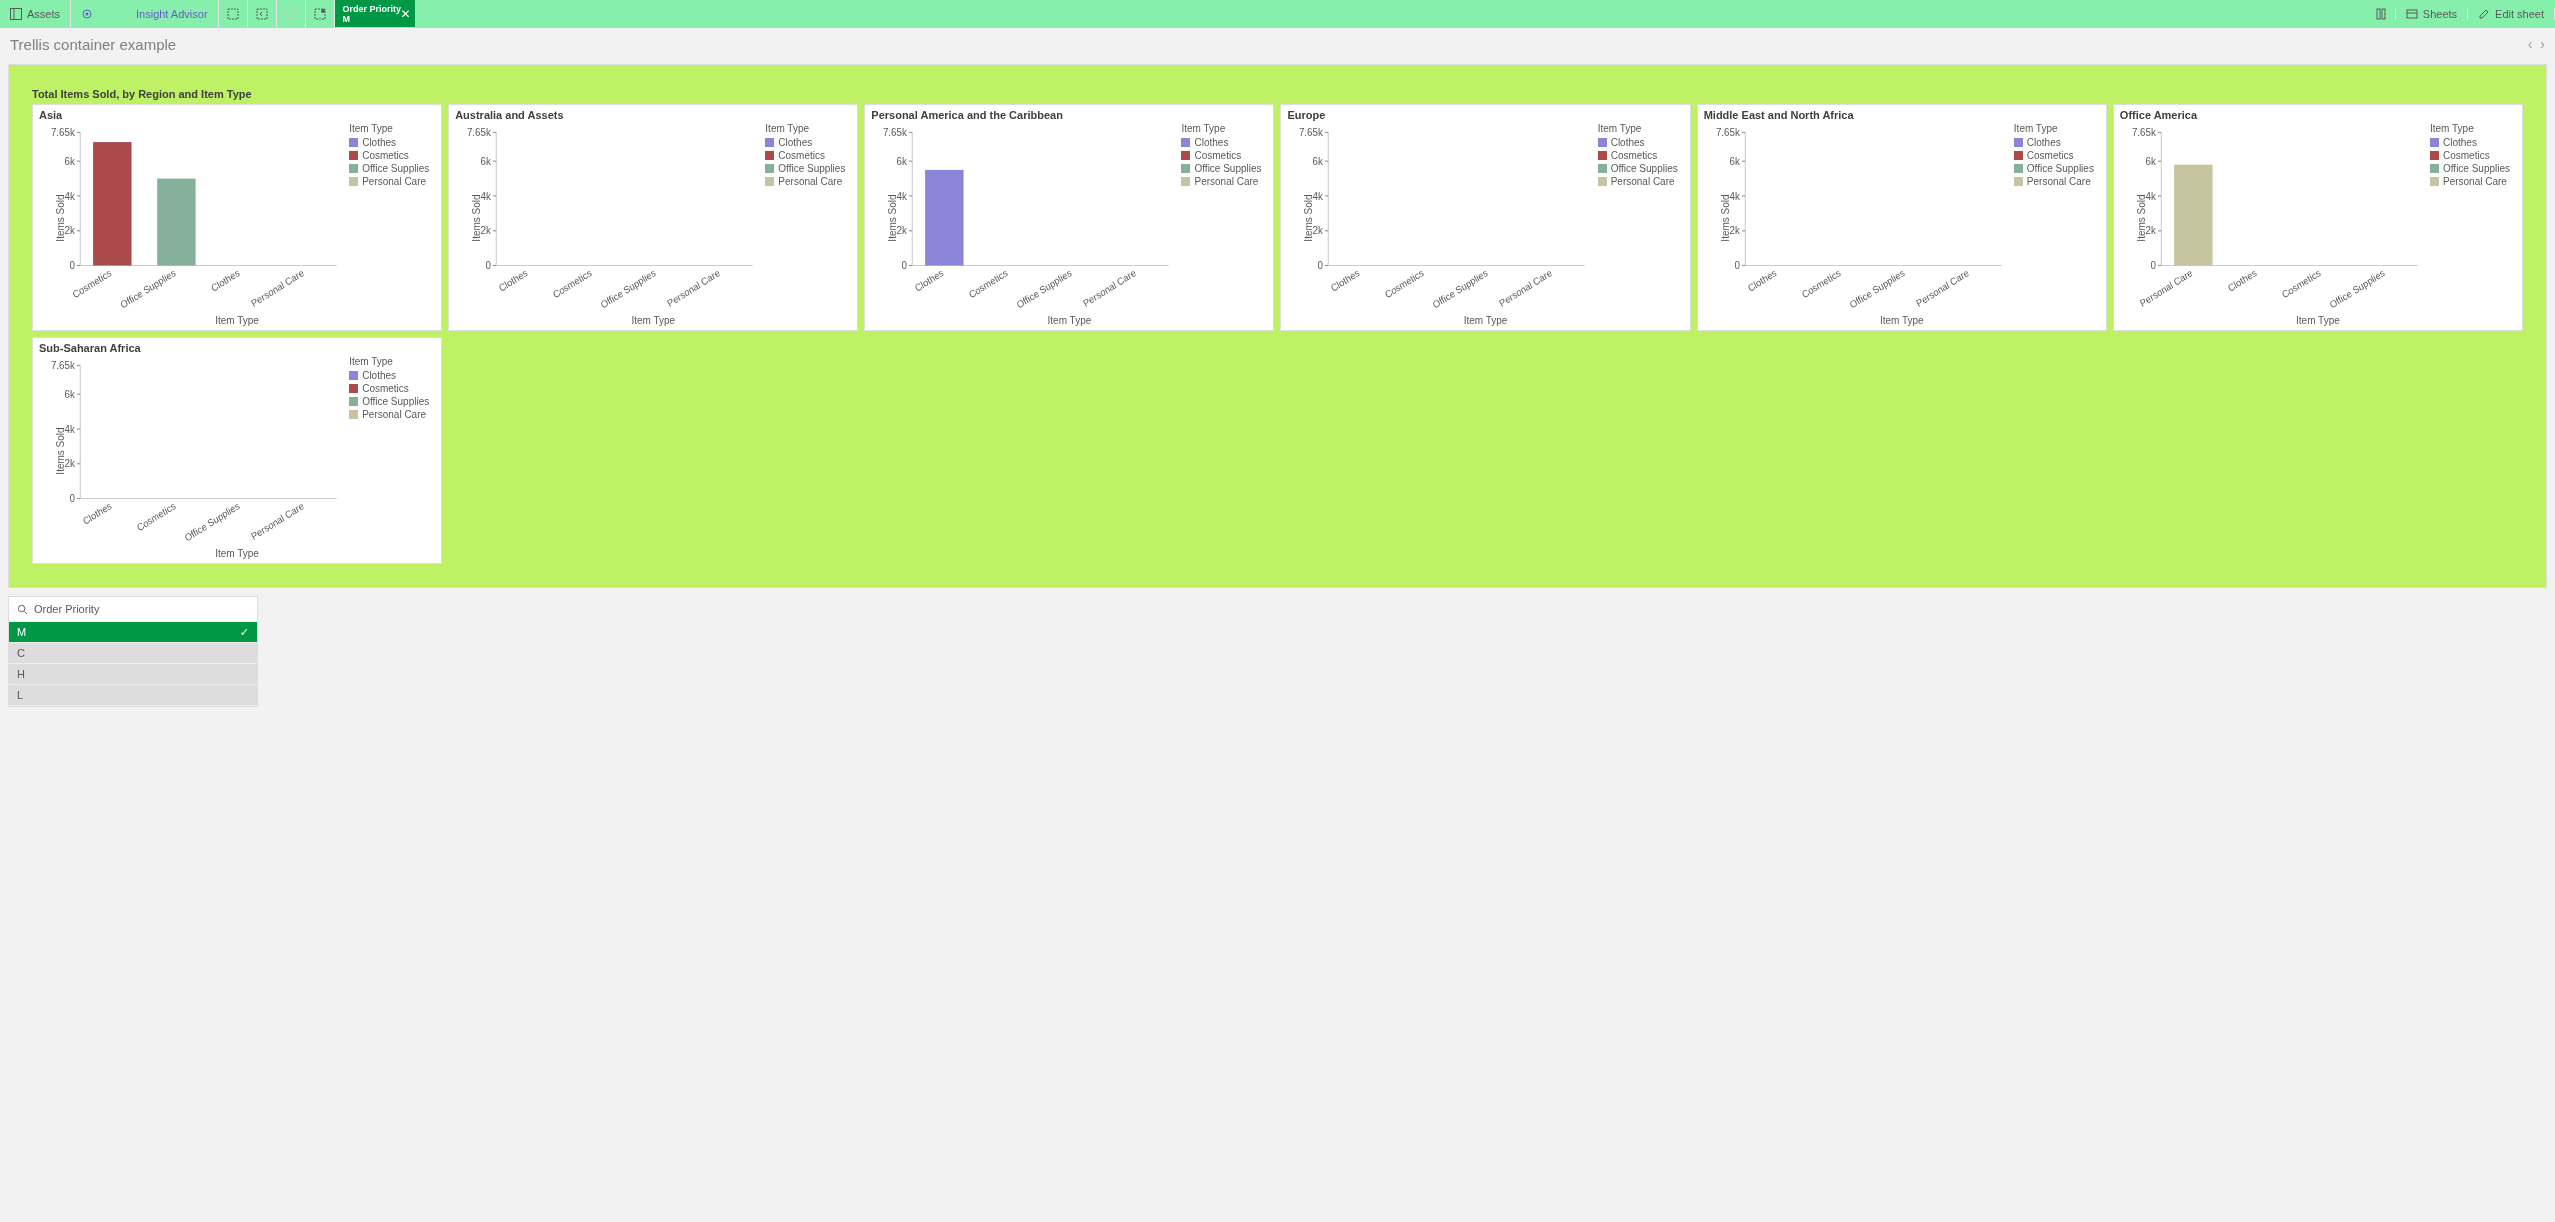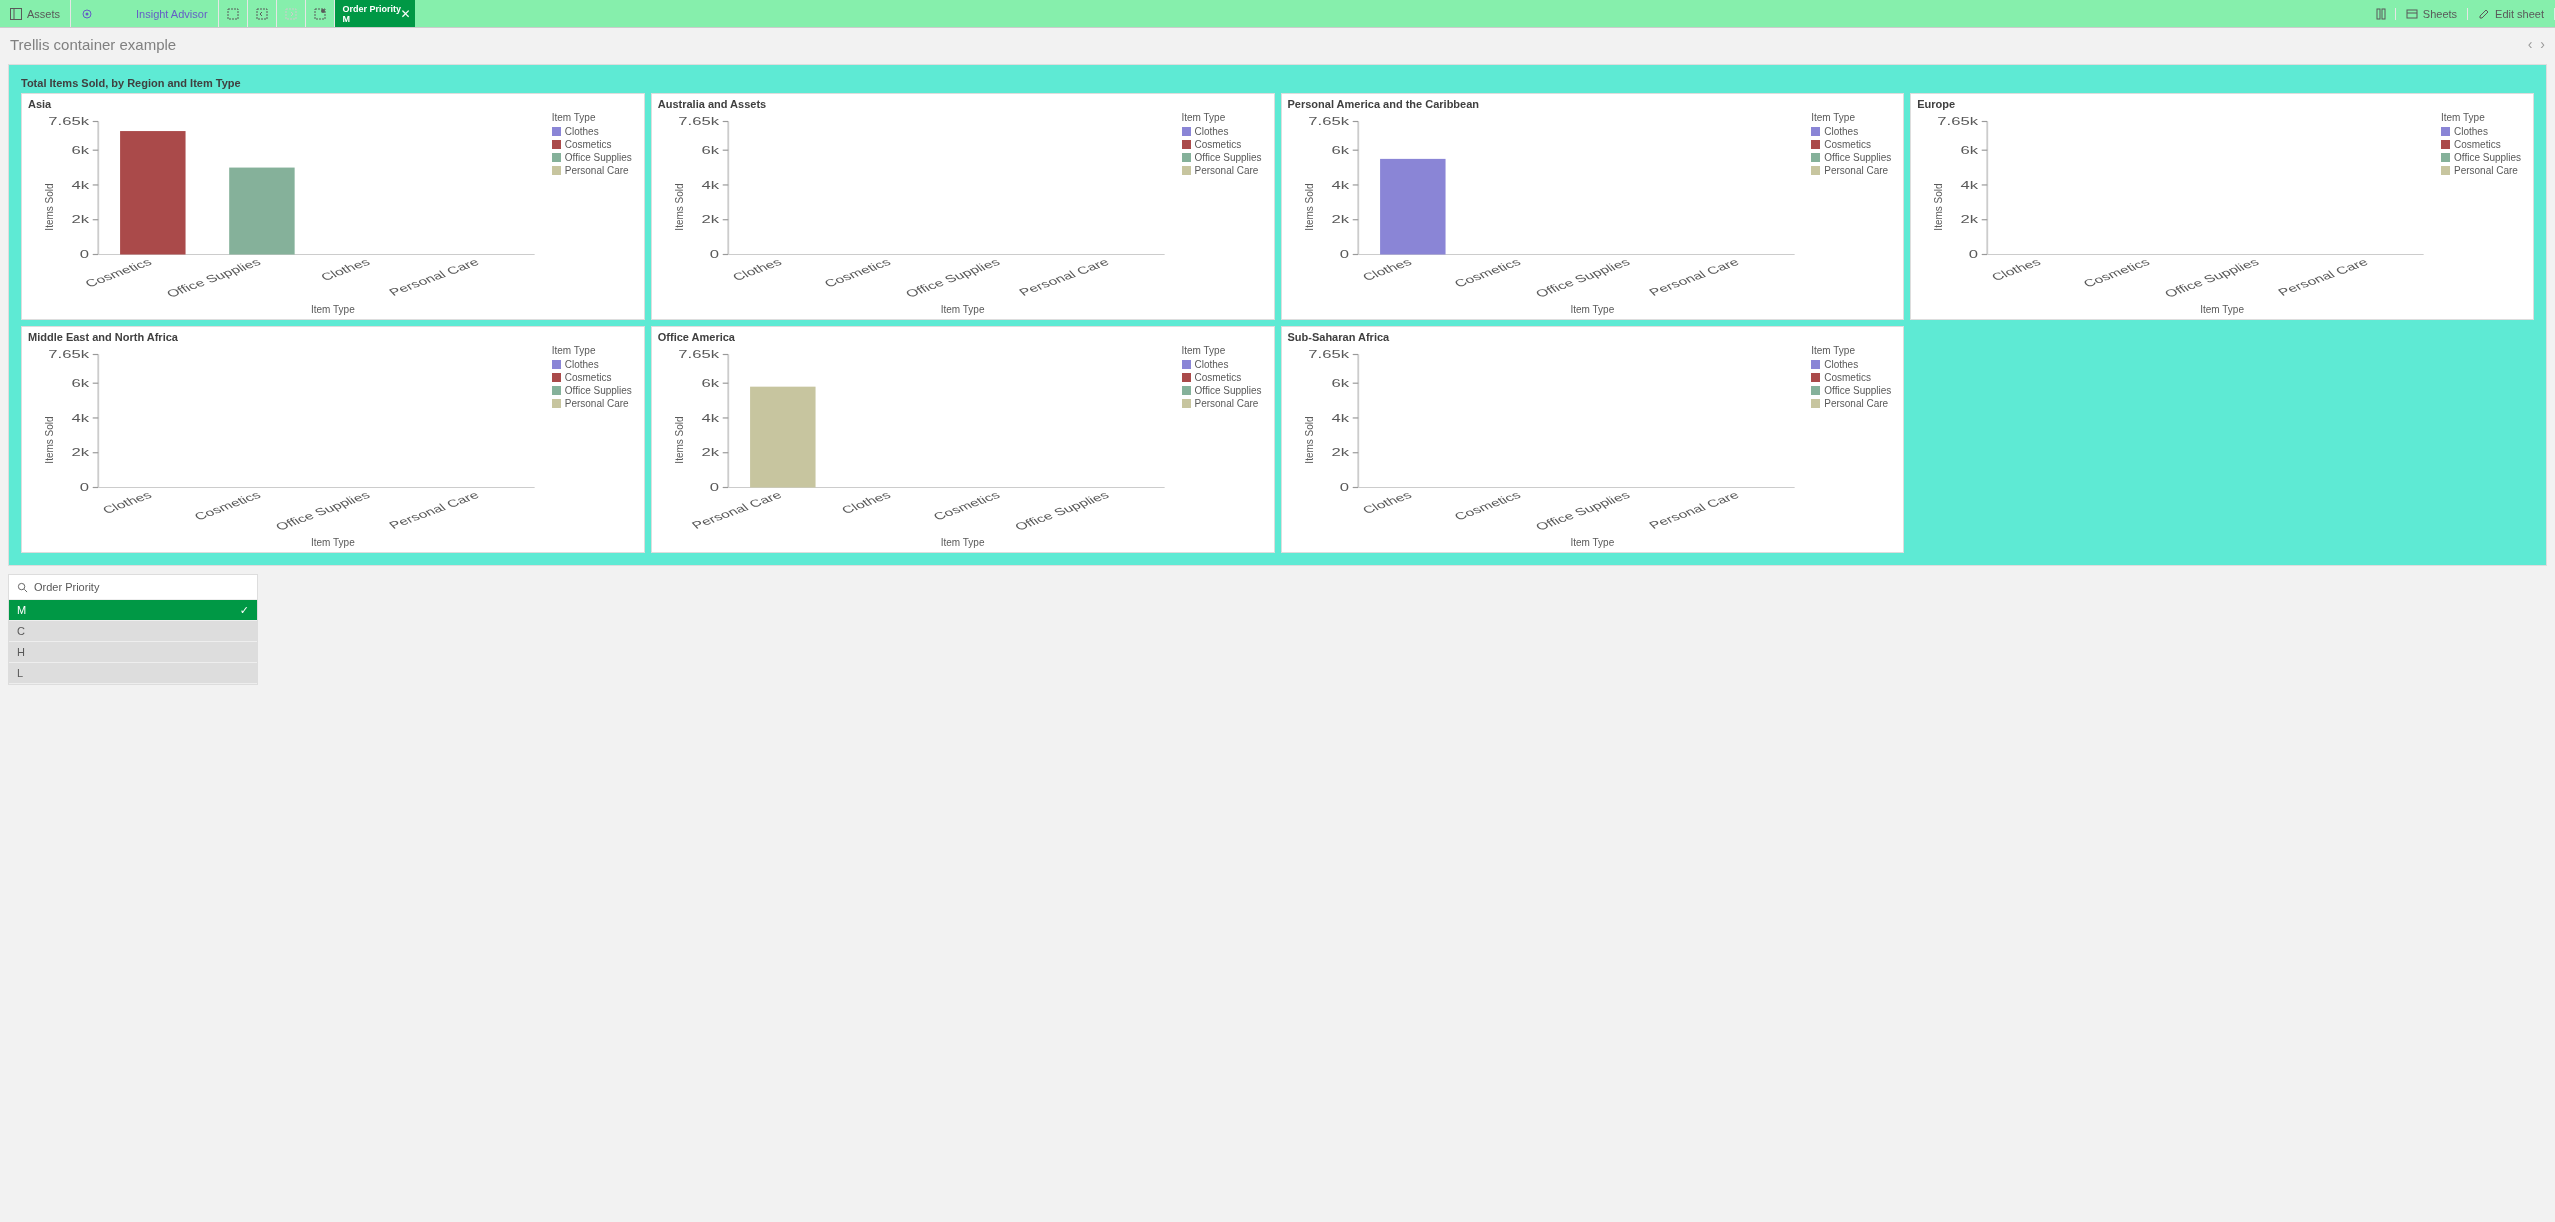--- a/index.html
+++ b/index.html
@@ -18,23 +18,23 @@
 .selection-chip .val { font-size: 9px; font-weight: bold; }
 .selection-chip .close { position: absolute; right: 4px; top: 50%; transform: translateY(-50%); color: #fff; font-size: 12px; }
 
 
 .title-bar { height: 32px; display: flex; align-items: center; padding: 0 10px; color: #808080; font-size: 15px; }
 .title-bar .nav { margin-left: auto; display: flex; gap: 8px; }
 .title-bar .nav span { cursor: pointer; font-size: 14px; color: #999; }
 
 
 .main { padding: 4px 8px 8px 8px; }
-.trellis-wrap { background: #5eead4; border: 1px solid #ddd; padding: 12px; }
+.trellis-wrap { background: #bef264; border: 1px solid #ddd; padding: 23px; }
 .trellis-title { font-size: 11px; font-weight: bold; color: #404040; margin-bottom: 4px; }
-.trellis-grid { display: grid; grid-template-columns: repeat(4, 1fr); gap: 6px; }
+.trellis-grid { display: grid; grid-template-columns: repeat(6, 1fr); gap: 6px; }
 .panel { border: 1px solid #ddd; background: #fff; padding: 4px 6px 2px 6px; }
 .panel-title { font-size: 11px; font-weight: bold; color: #404040; margin-bottom: 2px; }
 .panel-body { display: flex; height: 190px; }
 .chart-area { flex: 1; position: relative; }
 .legend { width: 92px; padding-left: 6px; font-size: 10px; }
 .legend .lg-title { font-size: 10px; color: #595959; margin-bottom: 3px; }
 .legend .lg-item { display: flex; align-items: center; gap: 4px; margin-bottom: 2px; }
 .legend .sw { width: 9px; height: 9px; display: inline-block; }
 .xlabel, .ylabel { font-size: 10px; color: #595959; text-align: center; }
 .xlabel { padding: 2px 0; }

